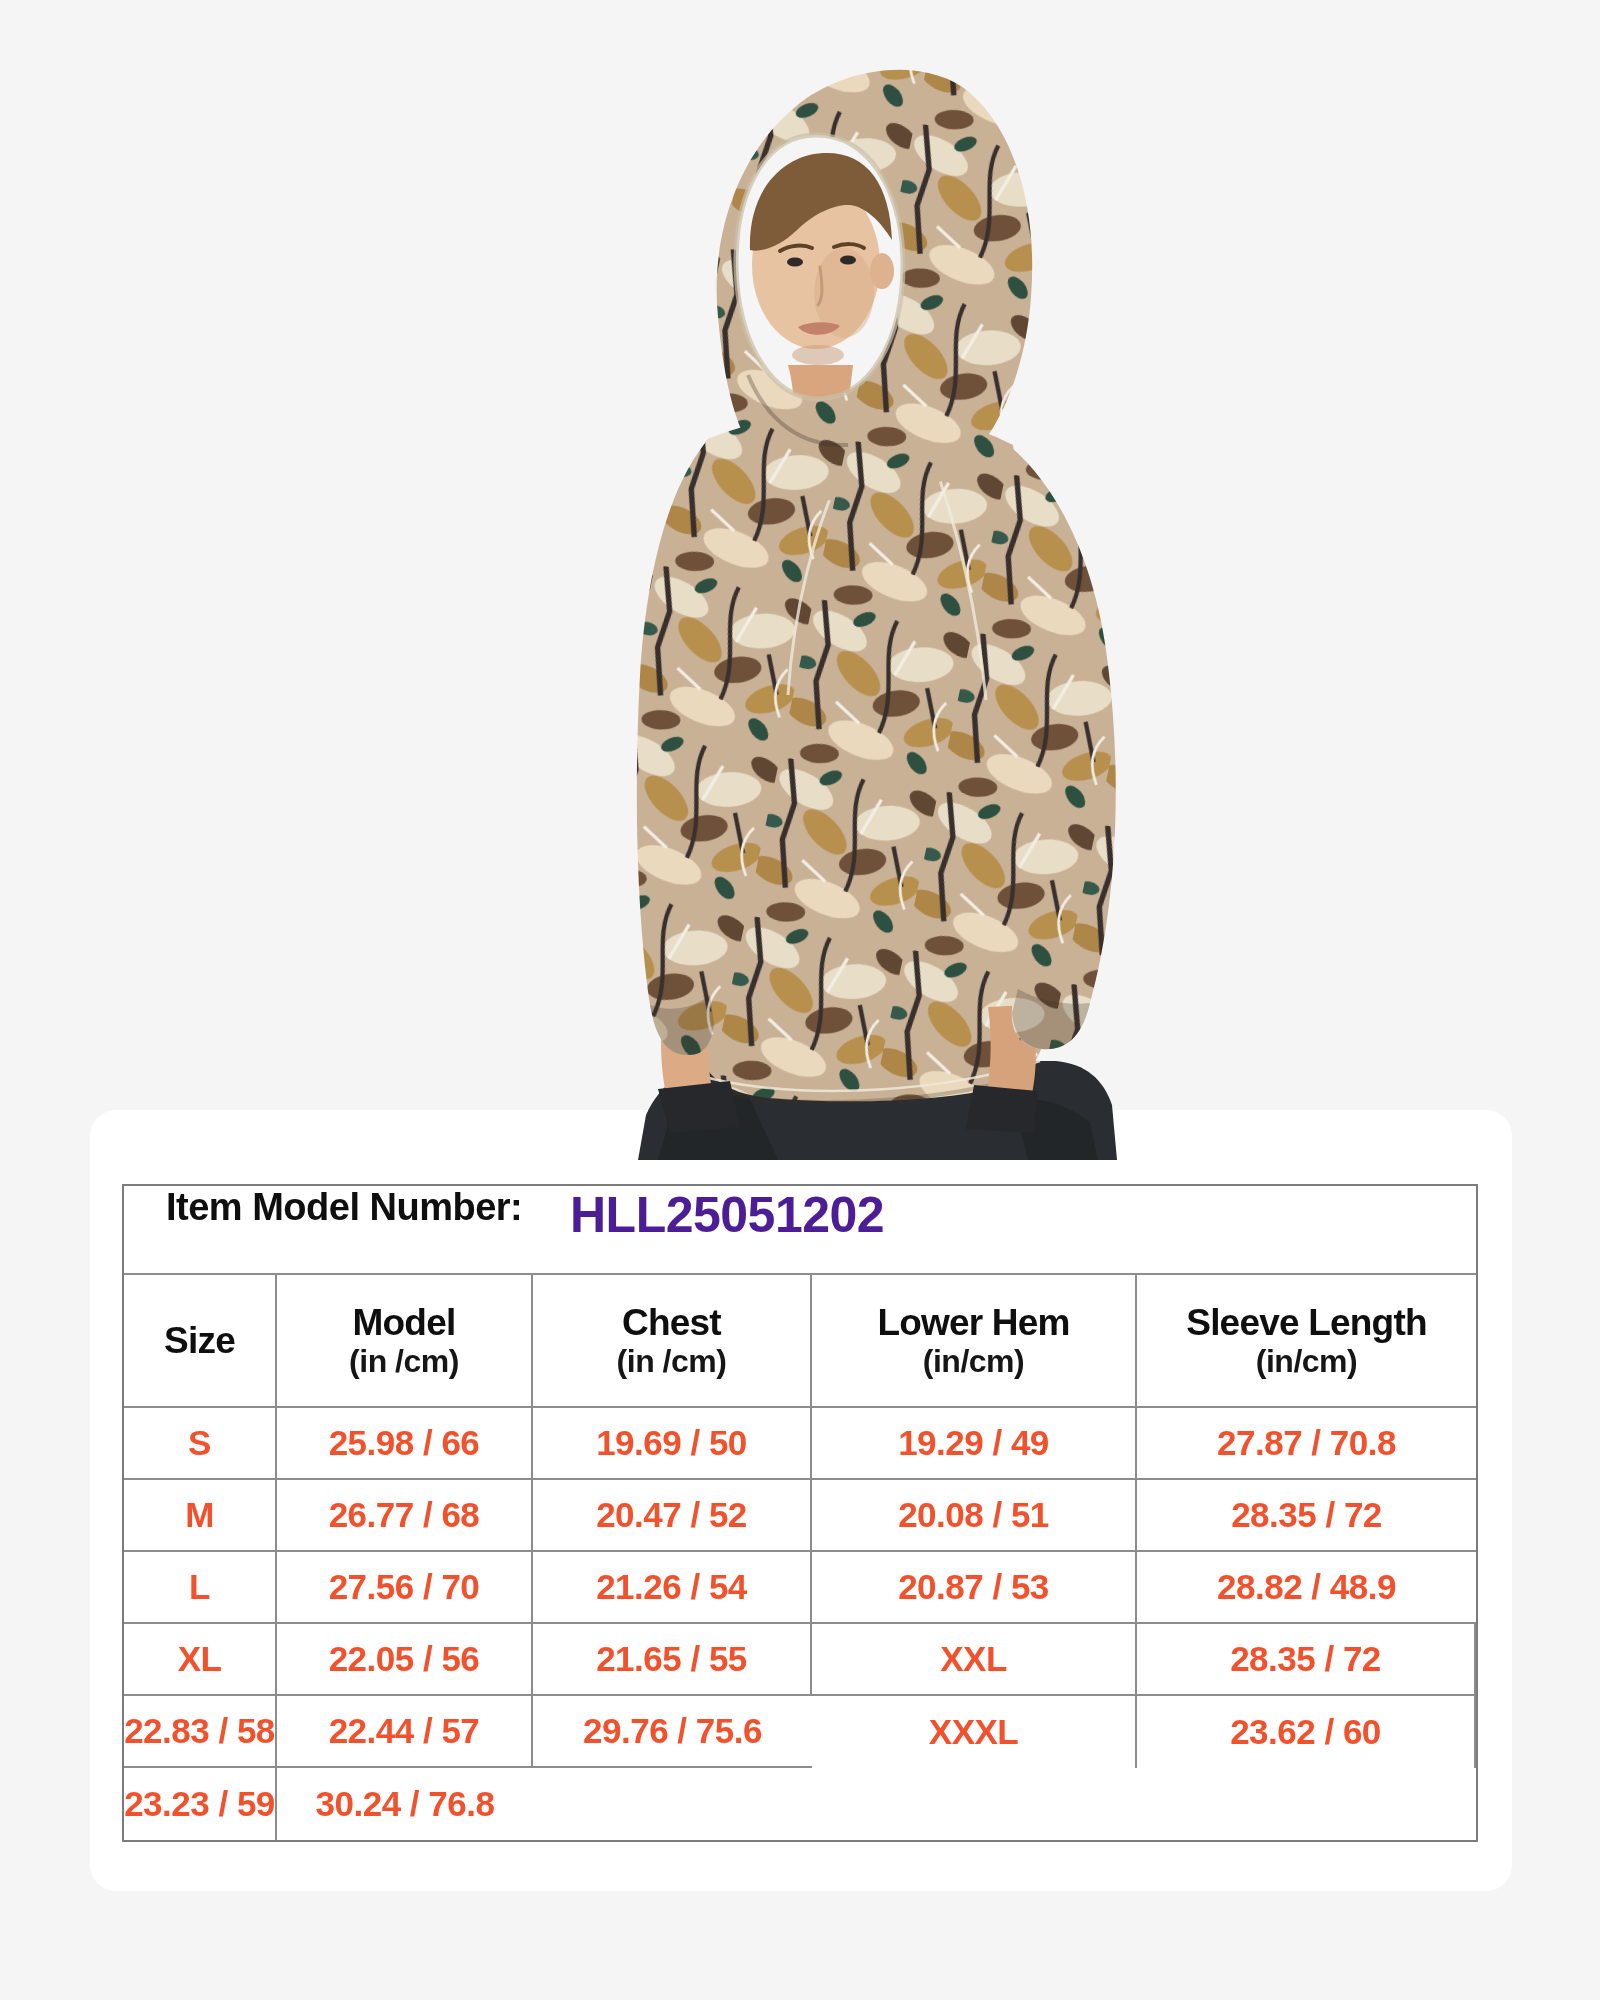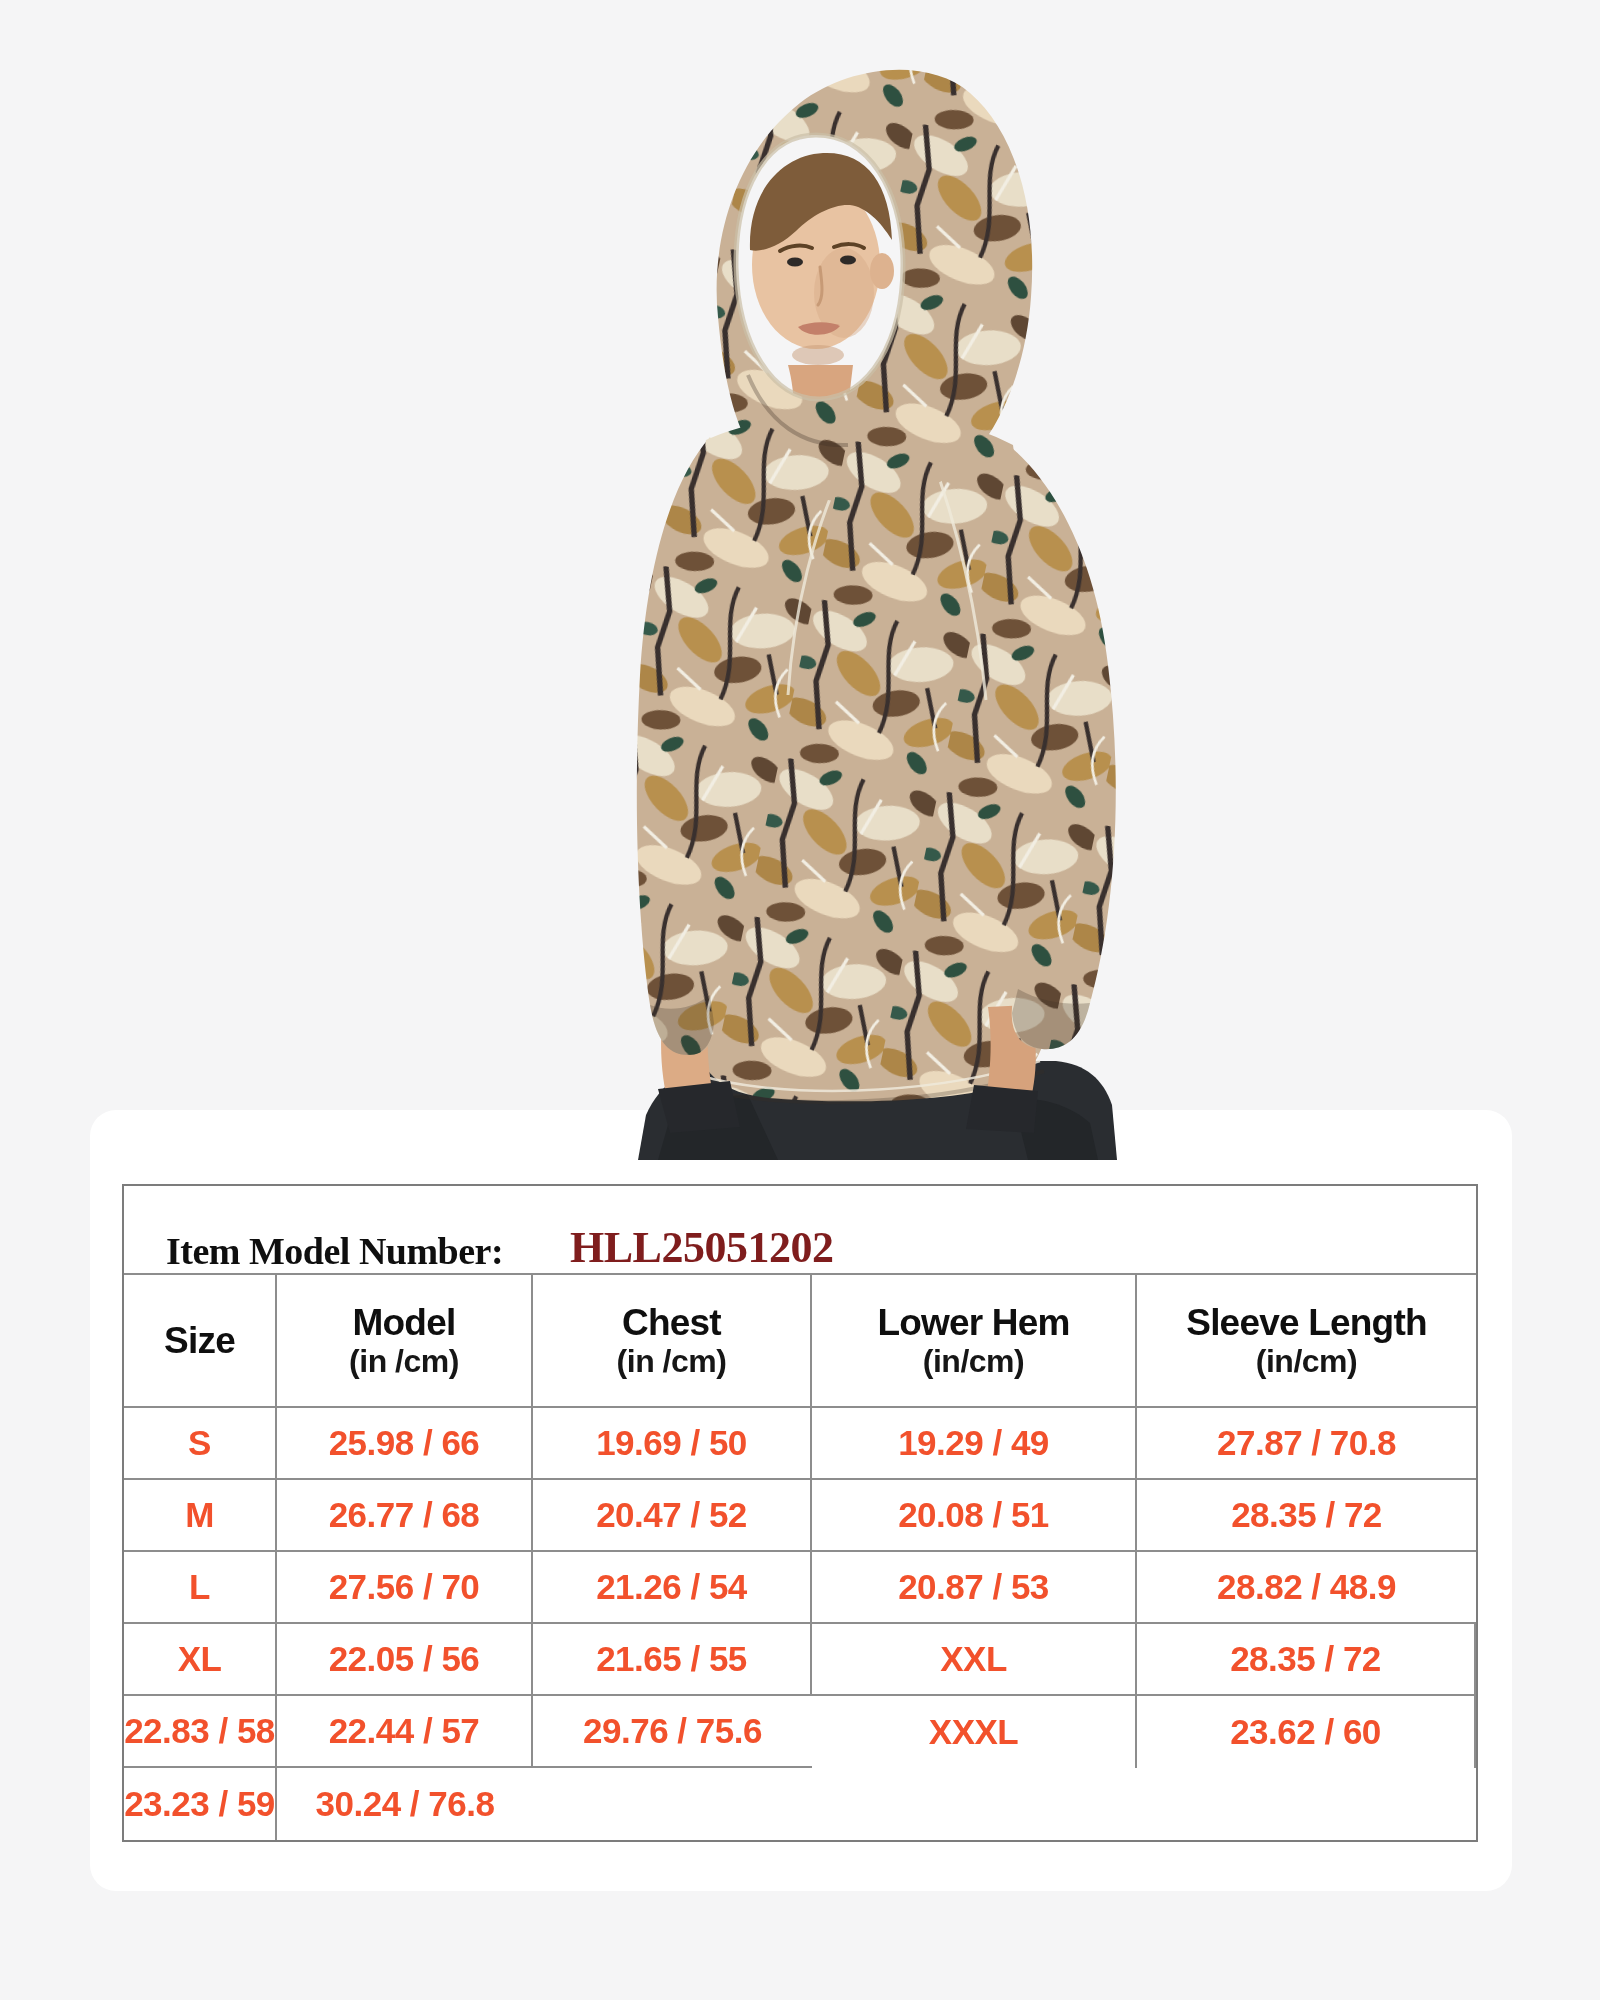--- a/index.html
+++ b/index.html
@@ -24,24 +24,24 @@
     grid-template-rows:89px 133px repeat(6,1fr);
   }
   .cell{
     box-sizing:border-box;border-right:2px solid #8d8d8d;border-bottom:2px solid #8d8d8d;
     display:flex;align-items:center;justify-content:center;text-align:center;
   }
   .cell.lc{border-right:none;}
   .cell.bb0{border-bottom:none;}
   .model-row{
     grid-column:1 / -1;box-sizing:border-box;border-bottom:2px solid #8d8d8d;
-    display:flex;align-items:flex-end;position:relative;background:#fff;font-family:Liberation Serif, serif;
+    display:flex;align-items:flex-start;position:relative;background:#fff;
   }
   .model-label{margin-left:42px;font-size:38px;font-weight:700;letter-spacing:-0.5px;color:#0f0f0f;}
-  .model-value{position:absolute;left:446px;font-size:44px;font-weight:700;letter-spacing:-0.5px;color:#7f1d1d;}
+  .model-value{position:absolute;left:446px;font-size:50px;font-weight:700;letter-spacing:-0.5px;color:#4c1d95;}
   .hcell{flex-direction:column;line-height:1.13;}
   .hlabel{font-size:37px;font-weight:700;letter-spacing:-0.8px;color:#0f0f0f;}
   .hsub{font-size:32px;font-weight:700;letter-spacing:-0.5px;color:#161616;}
   .dcell{font-size:35px;font-weight:700;letter-spacing:-0.5px;color:#F2512C;}
 </style>
 </head>
 <body>
 
 <div class="page">
 

